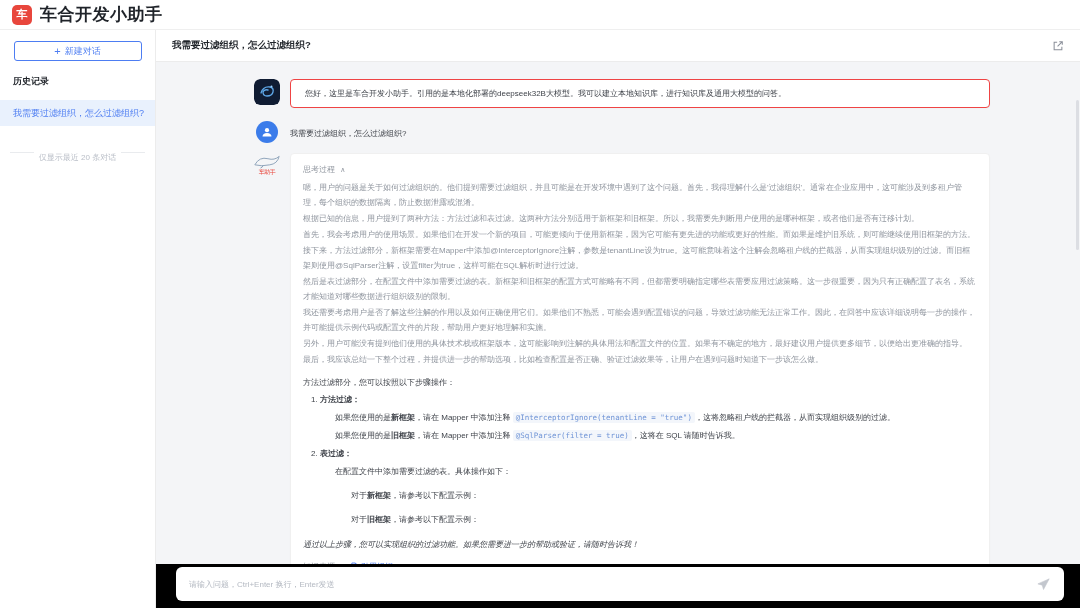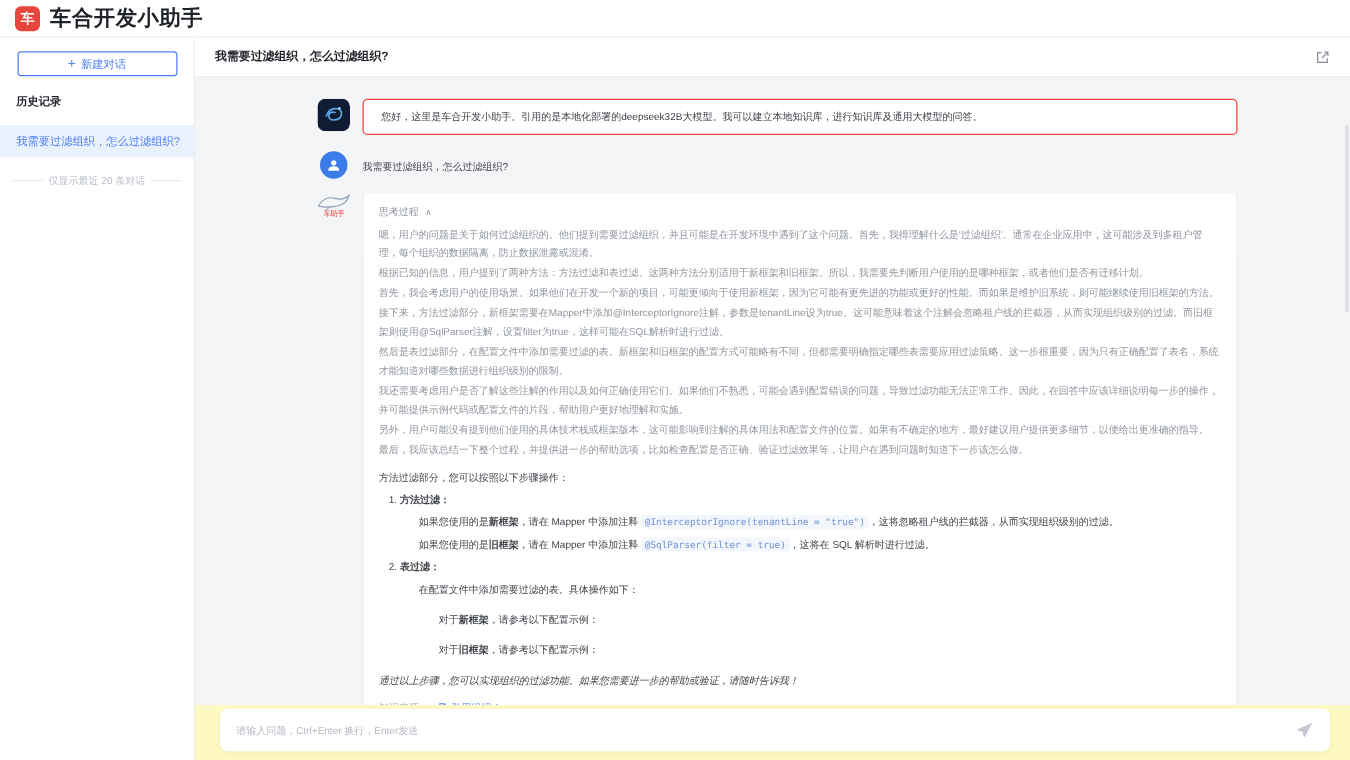--- a/index.html
+++ b/index.html
@@ -11,21 +11,21 @@
   .logo { width:20px; height:20px; background:#e8463c; border-radius:5px; color:#fff; font-size:11px; font-weight:bold; display:flex; align-items:center; justify-content:center; margin-right:8px; }
   .app-title { font-size:17px; font-weight:bold; color:#1f2329; letter-spacing:.5px; }
 
   
   .layout { display:flex; height:578px; }
   aside { width:156px; background:#fff; border-right:1px solid #ececec; padding-top:11px; flex-shrink:0; }
   .new-chat { display:flex; align-items:center; justify-content:center; gap:4px; width:128px; margin:0 auto; height:20px; border:1px solid #4d7df2; color:#4d7df2; background:#fff; border-radius:3px; font-size:9px; cursor:pointer; font-family:inherit; }
   .new-chat .plus { font-size:11px; line-height:1; }
   .history-title { font-size:9px; color:#1f2329; font-weight:bold; padding:14px 13px 12px; }
   .conv-item { font-size:9px; color:#4d7df2; background:#e9f1fd; padding:7px 13px; cursor:pointer; line-height:12px; white-space:nowrap; overflow:hidden; }
-  .sidebar-note { display:flex; align-items:center; gap:5px; margin:13px 10px 0; color:#b9bec7; font-size:8px; white-space:nowrap; }
+  .sidebar-note { display:flex; align-items:flex-start; gap:5px; margin:26px 10px 0; color:#b9bec7; font-size:8px; white-space:nowrap; }
   .sidebar-note .line { flex:1; height:1px; background:#e9ebee; }
 
   
   main { flex:1; display:flex; flex-direction:column; background:#f4f5f7; position:relative; overflow:hidden; }
   .title-bar { height:32px; background:#fff; border-bottom:1px solid #ececec; display:flex; align-items:center; justify-content:space-between; padding:0 16px; flex-shrink:0; }
   .chat-title { font-size:9.5px; font-weight:bold; color:#1f2329; }
   .icon-btn { cursor:pointer; display:flex; align-items:center; color:#8a8f99; }
 
   .chat-area { flex:1; overflow:hidden; padding:17px 0 0 98px; position:relative; }
   .msg-row { display:flex; align-items:flex-start; width:736px; margin-bottom:13px; }
@@ -50,21 +50,21 @@
   .sub { padding-left:32px; margin:4px 0; line-height:14px; }
   .sub strong, .deep strong { font-weight:bold; }
   code.inline { font-family:"DejaVu Sans Mono","Liberation Mono",monospace; font-size:7.5px; color:#6e93d6; background:#f3f6fb; padding:1px 3px; border-radius:2px; }
   .deep { padding-left:48px; margin:10px 0; line-height:14px; }
   .closing { margin:8px 0 0; line-height:15px;font-style:italic; }
   .source-row { display:flex; align-items:center; gap:16px; margin-top:9px; }
   .src-label { font-size:8px; color:#9aa0a8; }
   .src-link { font-size:8px; color:#4d7df2; display:flex; align-items:center; gap:3px; cursor:pointer; text-decoration:none; }
 
   
-  .composer-strip { position:absolute; left:0; right:0; bottom:0; height:44px; background:#fef9c3; display:flex; align-items:center; padding:0 16px 4px 20px; z-index:5; }
+  .composer-strip { position:absolute; left:0; right:0; bottom:0; height:44px; background:#000000; display:flex; align-items:center; padding:0 16px 4px 20px; z-index:5; }
   .composer { flex:1; height:34px; background:#fff; border-radius:6px; display:flex; align-items:center; padding:0 13px; box-shadow:0 1px 4px rgba(0,0,0,.06); }
   .composer input { flex:1; border:none; outline:none; font-size:8px; color:#3f434a; font-family:inherit; background:transparent; }
   .composer input::placeholder { color:#b4b9c2; }
   .send { cursor:pointer; display:flex; align-items:center; margin-left:10px; }
 
   .scroll-thumb { position:absolute; right:1px; top:70px; width:3px; height:150px; background:#dcdee3; border-radius:2px; cursor:pointer; }
 </style>
 </head>
 <body>
 
@@ -153,21 +153,21 @@
             <p>另外，用户可能没有提到他们使用的具体技术栈或框架版本，这可能影响到注解的具体用法和配置文件的位置。如果有不确定的地方，最好建议用户提供更多细节，以便给出更准确的指导。</p>
             <p>最后，我应该总结一下整个过程，并提供进一步的帮助选项，比如检查配置是否正确、验证过滤效果等，让用户在遇到问题时知道下一步该怎么做。</p>
           </div>
           <div class="answer">
             <p class="ans-intro">方法过滤部分，您可以按照以下步骤操作：</p>
             <div class="step-title">
               <span>1.</span>
               <strong>方法过滤：</strong>
             </div>
             <p class="sub"><span>如果您使用的是</span><strong>新框架</strong><span>，请在 Mapper 中添加注释 </span><code class="inline">@InterceptorIgnore(tenantLine = "true")</code><span>，这将忽略租户线的拦截器，从而实现组织级别的过滤。</span></p>
-            <p class="sub"><span>如果您使用的是</span><strong>旧框架</strong><span>，请在 Mapper 中添加注释 </span><code class="inline">@SqlParser(filter = true)</code><span>，这将在 SQL 解析时进行过滤。</span></p>
+            <p class="sub"><span>如果您使用的是</span><strong>旧框架</strong><span>，请在 Mapper 中添加注释 </span><code class="inline">@SqlParser(filter = true)</code><span>，这将在 SQL 请随时告诉我。</span></p>
             <div class="step-title">
               <span>2.</span>
               <strong>表过滤：</strong>
             </div>
             <p class="sub">在配置文件中添加需要过滤的表。具体操作如下：</p>
             <p class="deep"><span>对于</span><strong>新框架</strong><span>，请参考以下配置示例：</span></p>
             <p class="deep"><span>对于</span><strong>旧框架</strong><span>，请参考以下配置示例：</span></p>
             <p class="closing">通过以上步骤，您可以实现组织的过滤功能。如果您需要进一步的帮助或验证，请随时告诉我！</p>
           </div>
           <div class="source-row">

